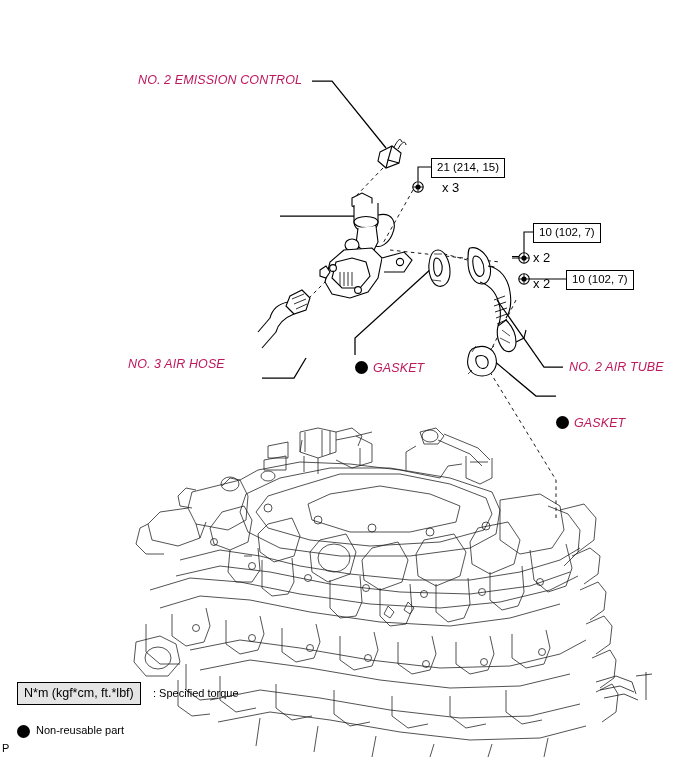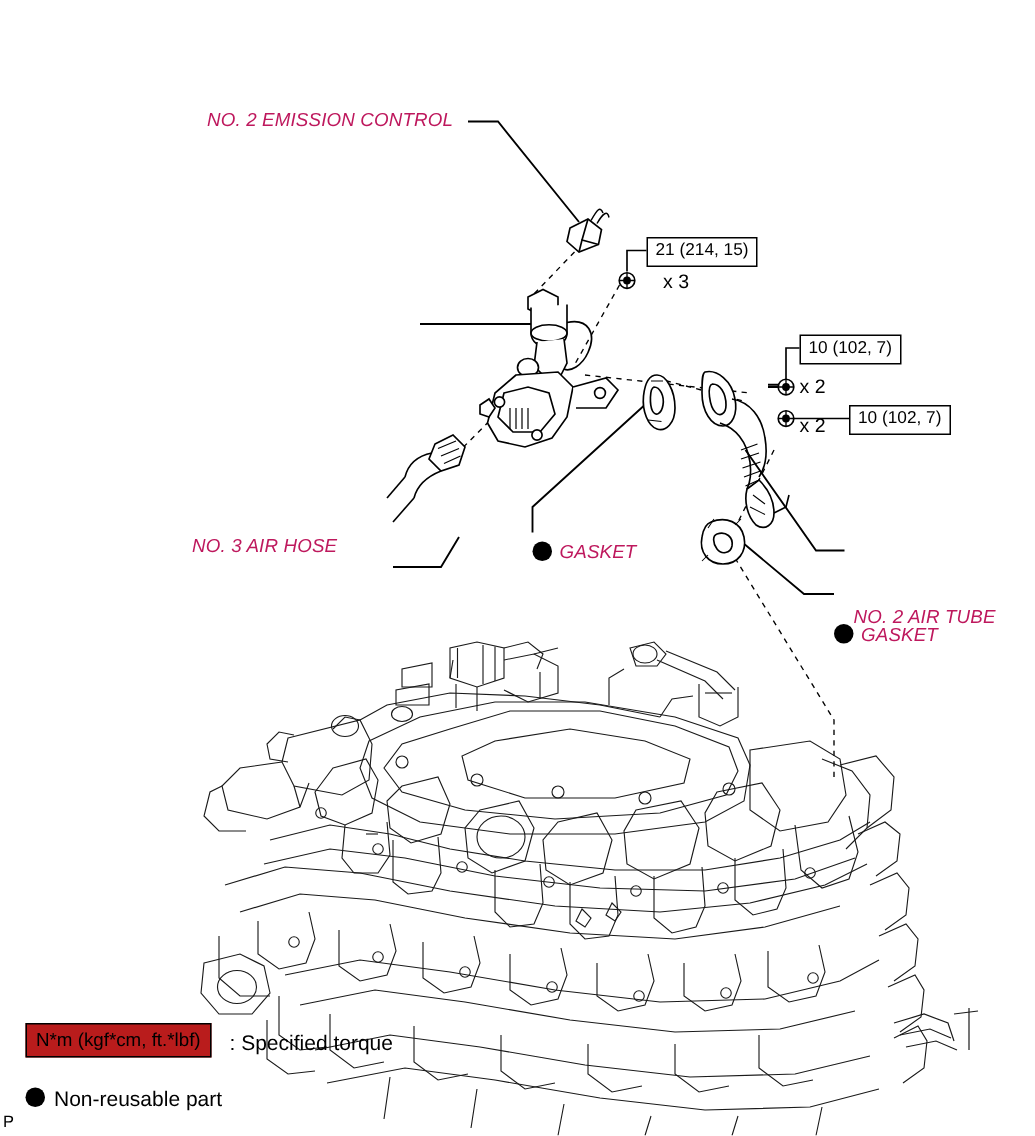--- a/index.html
+++ b/index.html
@@ -47,29 +47,29 @@
     white-space: nowrap;
   }
   .mult {
     position: absolute;
     font-size: 13px;
     white-space: nowrap;
   }
   .legend-box {
     position: absolute;
     border: 1.3px solid #000;
-    background: #b91c1c;
+    background: #e5e5e5;
     font-size: 12.5px;
     line-height: 14px;
     padding: 3px 6px 4px 6px;
     white-space: nowrap;
   }
   .legend-text {
     position: absolute;
-    font-size: 14px;
+    font-size: 11px;
     white-space: nowrap;
   }
   .dot {
     position: absolute;
     width: 13px;
     height: 13px;
     border-radius: 50%;
     background: #000;
   }
   .corner-mark {
@@ -319,21 +319,21 @@
     </g>
   </svg>
 
   <div class="lbl two-line" style="left:138px; top:73px; width:180px;">
     <span>NO. 2 EMISSION CONTROL</span><br>
   </div>
 
 
   <div class="lbl" style="left:128px; top:357px;">NO. 3 AIR HOSE</div>
 
-  <div class="lbl" style="left:569px; top:360px;margin-top:44px;">NO. 2 AIR TUBE</div>
+  <div class="lbl" style="left:569px; top:360px;">NO. 2 AIR TUBE</div>
 
   <div class="dot" style="left:355px; top:361px;"></div>
   <div class="lbl" style="left:373px; top:361px;">GASKET</div>
 
   <div class="dot" style="left:556px; top:416px;"></div>
   <div class="lbl" style="left:574px; top:416px;">GASKET</div>
 
   <div class="torque-box" style="left:431px; top:158px;">21 (214, 15)</div>
   <div class="mult" style="left:427px; top:180px;margin-left:15px;">x 3</div>
 

